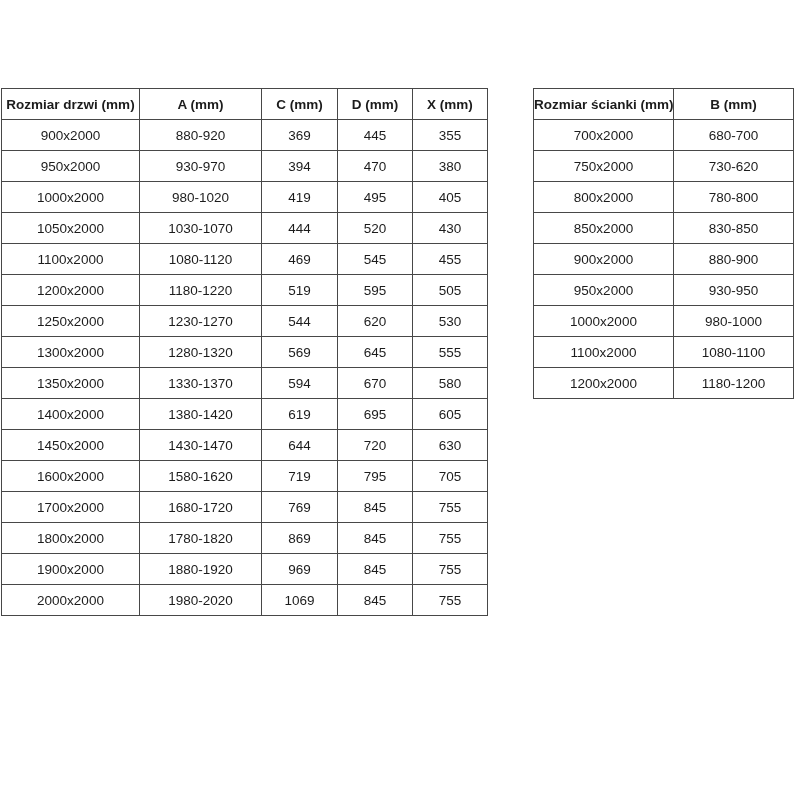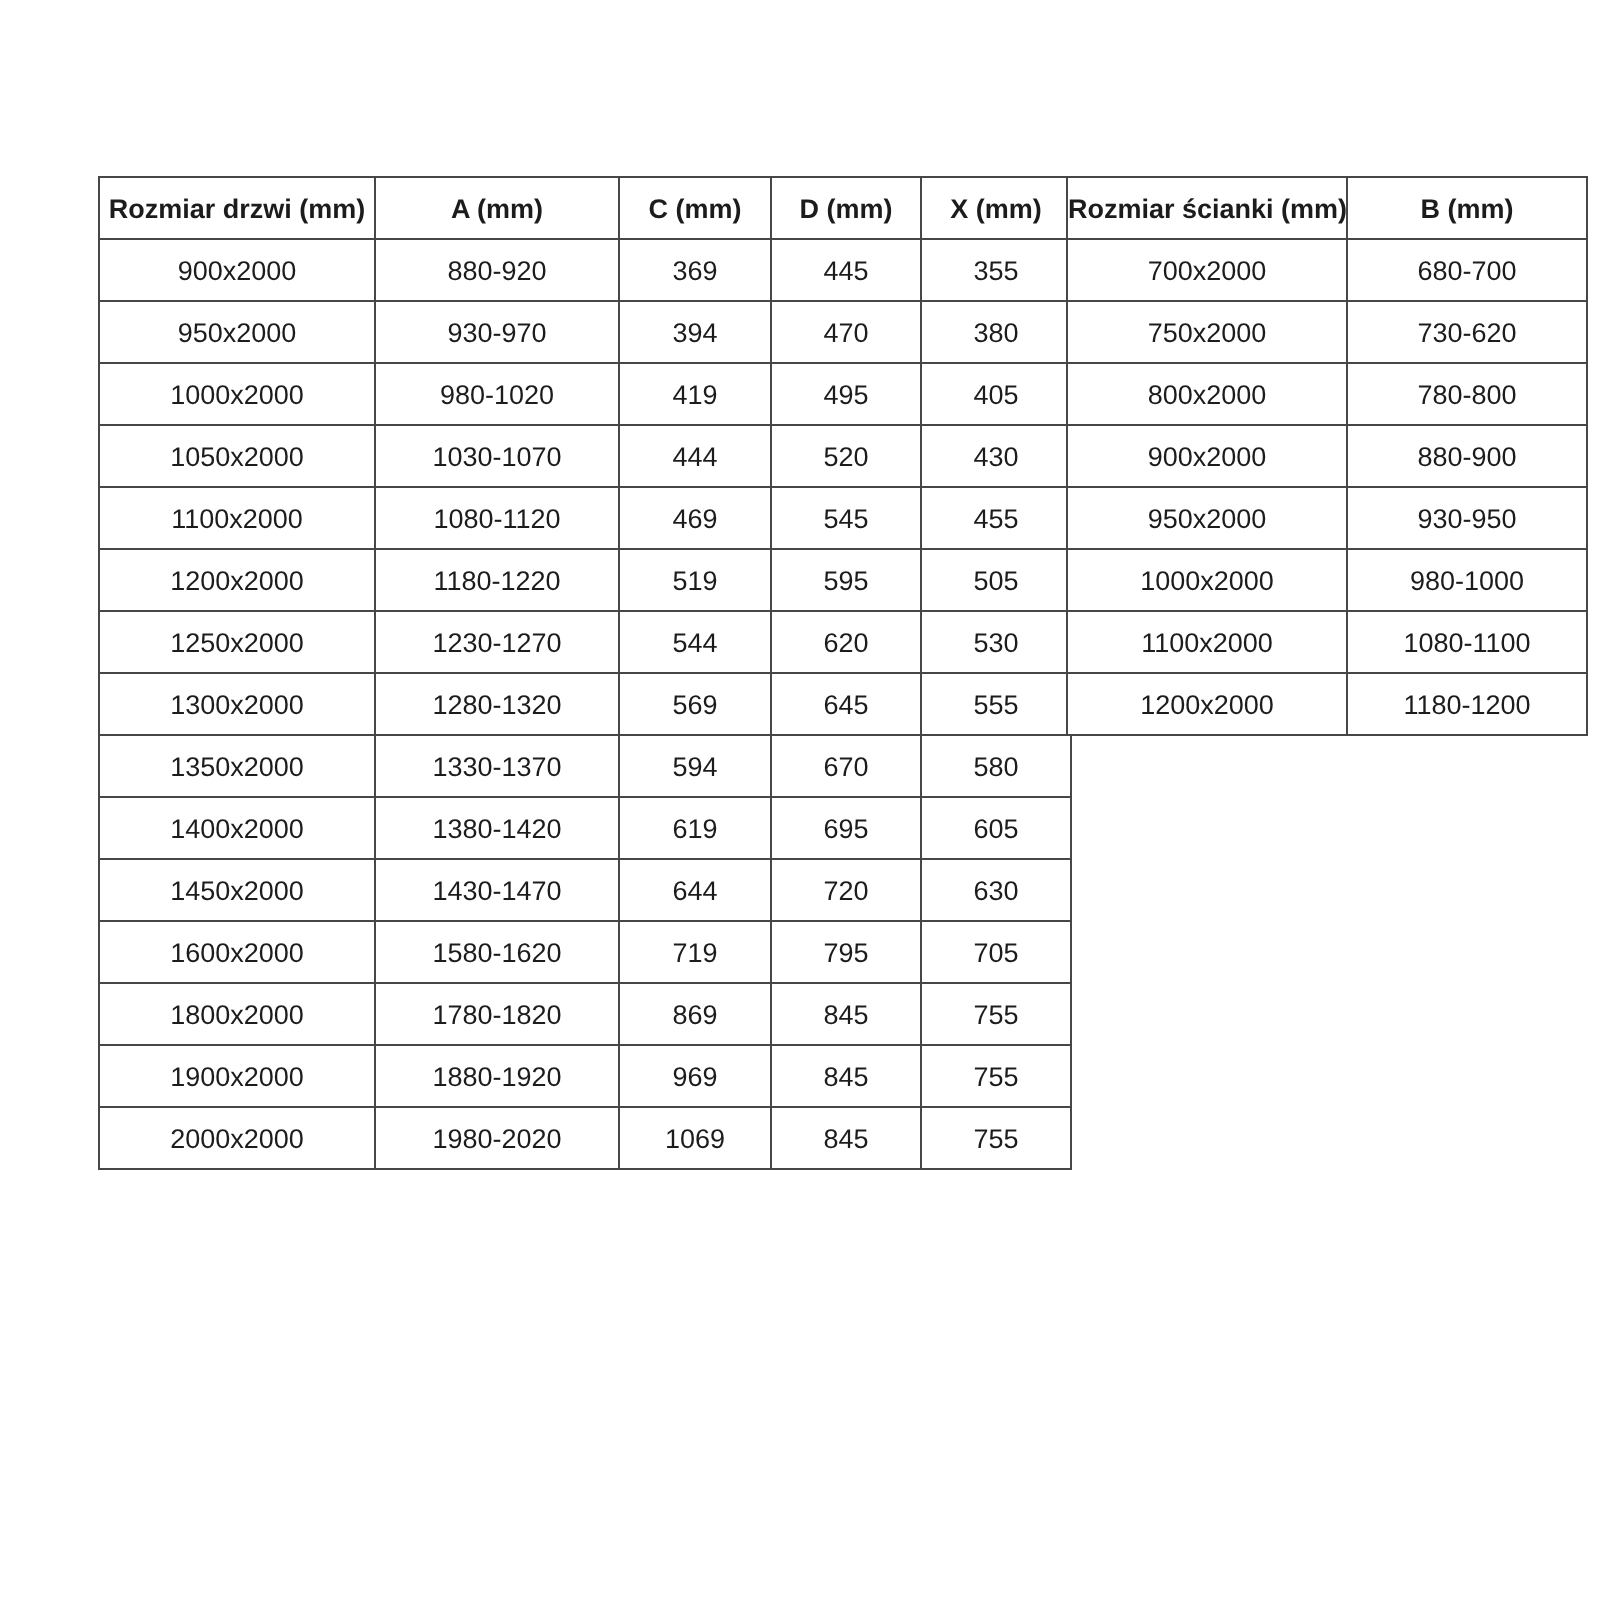--- a/index.html
+++ b/index.html
@@ -37,21 +37,20 @@
   table.spec th {
     font-weight: 700;
   }
   table.spec td {
     font-weight: 400;
   }
   #door-table {
     left: 1px;
     top: 88px;
     width: 486px;
-    margin-left: 48px;
   }
   #wall-table {
     left: 533px;
     top: 88px;
     width: 260px;
   }
 </style>
 </head>
 <body>
 
@@ -153,20 +152,27 @@
           <td>630</td>
         </tr>
         <tr>
           <td>1600x2000</td>
           <td>1580-1620</td>
           <td>719</td>
           <td>795</td>
           <td>705</td>
         </tr>
         <tr>
+          <td>1700x2000</td>
+          <td>1680-1720</td>
+          <td>769</td>
+          <td>845</td>
+          <td>755</td>
+        </tr>
+        <tr>
           <td>1800x2000</td>
           <td>1780-1820</td>
           <td>869</td>
           <td>845</td>
           <td>755</td>
         </tr>
         <tr>
           <td>1900x2000</td>
           <td>1880-1920</td>
           <td>969</td>
@@ -201,20 +207,24 @@
         </tr>
         <tr>
           <td>750x2000</td>
           <td>730-620</td>
         </tr>
         <tr>
           <td>800x2000</td>
           <td>780-800</td>
         </tr>
         <tr>
+          <td>850x2000</td>
+          <td>830-850</td>
+        </tr>
+        <tr>
           <td>900x2000</td>
           <td>880-900</td>
         </tr>
         <tr>
           <td>950x2000</td>
           <td>930-950</td>
         </tr>
         <tr>
           <td>1000x2000</td>
           <td>980-1000</td>

